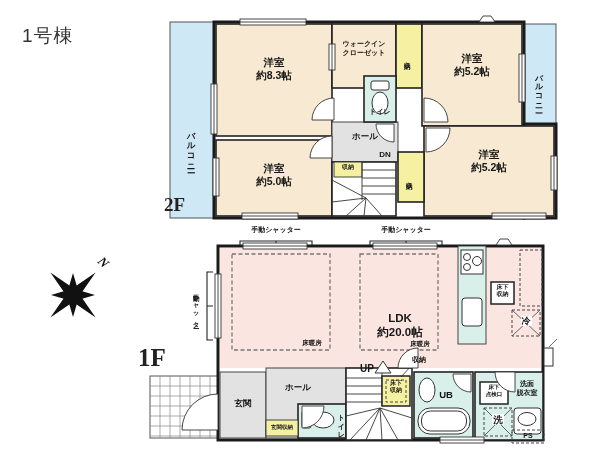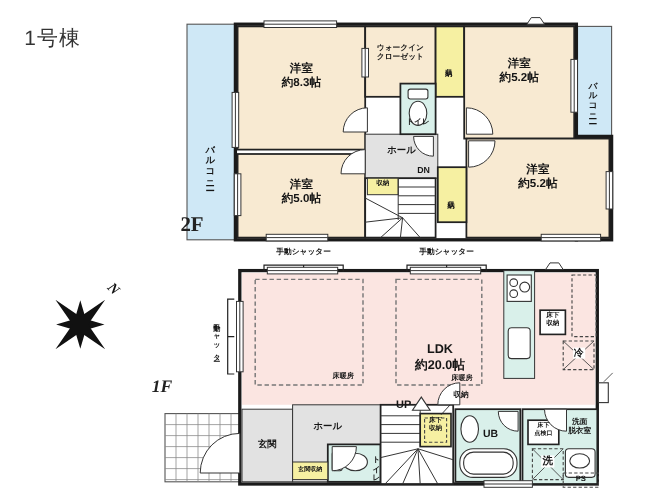--- a/index.html
+++ b/index.html
@@ -194,21 +194,21 @@
 
   <g>
     <polygon points="73,273 78,290 95,295 78,300 73,317 68,300 51,295 68,290" fill="#111"></polygon>
     <polygon points="73,288 95.6,272.4 80,295 95.6,317.6 73,302 50.4,317.6 66,295 50.4,272.4" fill="#111"></polygon>
     <text class="compass-n" transform="translate(97,262) rotate(45)">N</text>
   </g>
 </svg>
 
 <div class="lbl title" style="left:22px;top:24px;font-size:19px;">1号棟</div>
 <div class="lbl serif" style="left:134px;top:193px;font-size:19px;margin-left:30px;">2F</div>
-<div class="lbl serif" style="left:138px;top:342px;font-size:16px;font-style:italic;">1F</div>
+<div class="lbl serif" style="left:138px;top:342px;font-size:25px;">1F</div>
 
 <div class="lbl v" style="left:186px;top:98px;height:100px;font-size:8.5px;">バルコニー</div>
 <div class="lbl" style="left:216px;top:56px;width:116px;font-size:10.5px;">洋室
 約8.3帖</div>
 <div class="lbl" style="left:330px;top:40px;width:68px;font-size:7px;">ウォークイン
 クローゼット</div>
 <div class="lbl v" style="left:403px;top:38px;height:40px;font-size:6.5px;">収納</div>
 <div class="lbl" style="left:424px;top:52px;width:96px;font-size:10.5px;">洋室
 約5.2帖</div>
 <div class="lbl v" style="left:533px;top:56px;height:66px;font-size:8px;">バルコニー</div>

